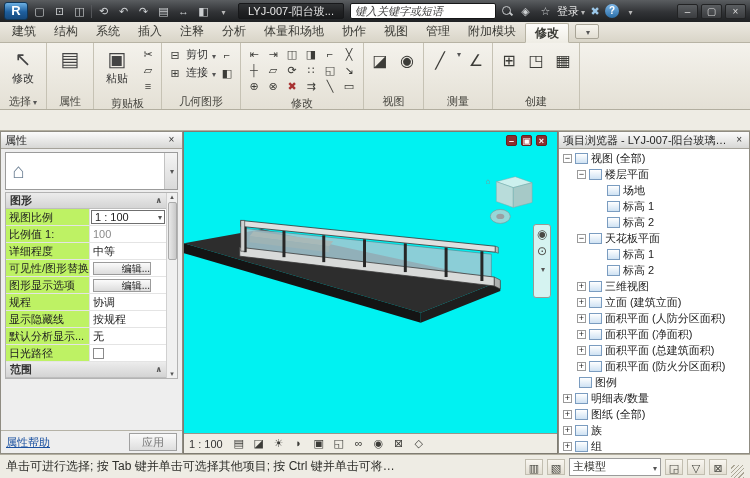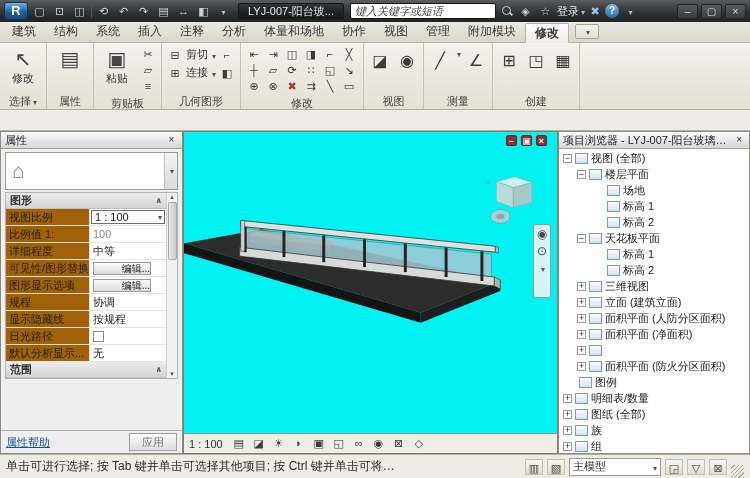--- a/index.html
+++ b/index.html
@@ -55,21 +55,21 @@
 .ts-strip{position:absolute;right:0;top:0;bottom:0;width:13px;border-left:1px solid #c2c2c2;background:linear-gradient(#f4f4f4,#dadada);display:flex;align-items:center;justify-content:center}
 .selrow{display:flex;gap:3px;margin:1px 4px 3px 4px}
 .combo{flex:1;height:19px;background:#fff;border:1px solid #9b9b9b;display:flex;align-items:center;padding:0 3px;font-size:11px;justify-content:space-between;white-space:nowrap;overflow:hidden}
 .btn{height:19px;border:1px solid #9b9b9b;background:linear-gradient(#fbfbfb,#dfdfdf);font-size:11px;padding:0 5px;color:#222;display:flex;align-items:center;gap:3px;white-space:nowrap}
 .btn-ic{width:10px;height:10px;background:linear-gradient(#e8eef5,#b9c8d6);border:1px solid #7d93a8}
 .pgrid{position:relative;margin:0 4px;border:1px solid #b3b3b3;background:#fff;padding-right:11px}
 .ghdr{height:16px;background:linear-gradient(#ececec,#d4d4d4);border-bottom:1px solid #bdbdbd;display:flex;align-items:center;padding:0 4px;font-size:11px;font-weight:bold;color:#333}
 .chev{margin-left:auto;font-size:8px;color:#555}
 .chev::before{content:"∧"}
 .prow{height:17px;display:flex;border-bottom:1px solid #e4e4e4;font-size:11px}
-.plab{width:84px;flex:none;background:#a16207;border-right:1px solid #e0e0e0;padding:0 3px;line-height:16px;white-space:nowrap;overflow:hidden}
+.plab{width:84px;flex:none;background:#bef264;border-right:1px solid #e0e0e0;padding:0 3px;line-height:16px;white-space:nowrap;overflow:hidden}
 .pval{flex:1;padding:0 3px;line-height:16px;white-space:nowrap;overflow:hidden;display:flex;align-items:center}
 .pval.sel{border:1px solid #6f6f6f;margin:1px;line-height:13px;justify-content:space-between;padding-right:2px}
 .dim{color:#8a8a8a}
 .pbtn{width:58px;height:13px;border:1px solid #9b9b9b;background:linear-gradient(#fbfbfb,#dcdcdc);font-size:10px;line-height:11px;text-align:right;color:#222}
 .cbox{width:11px;height:11px;border:1px solid #8a8a8a;background:#fff}
 .vscroll{position:absolute;top:0;right:0;bottom:0;width:11px;background:#f0f0f0;border-left:1px solid #d0d0d0;display:flex;flex-direction:column;align-items:center;font-size:7px;color:#555}
 .vthumb{width:9px;height:58px;background:linear-gradient(90deg,#e8e8e8,#c9c9c9);border:1px solid #aaa;border-radius:2px;margin-top:1px}
 .props-foot{margin-top:auto;display:flex;align-items:center;justify-content:space-between;padding:2px 5px;border-top:1px solid #b5b2a6}
 .plink{font-size:11px;color:#1a50a0;text-decoration:underline}
 .apply{width:48px;height:18px;border:1px solid #a0a0a0;background:linear-gradient(#fafafa,#dedede);font-size:11px;color:#777;text-align:center;line-height:16px}
@@ -321,28 +321,28 @@
         </div>
         <div class="prow">
           <span class="plab">规程</span>
           <span class="pval">协调</span>
         </div>
         <div class="prow">
           <span class="plab">显示隐藏线</span>
           <span class="pval">按规程</span>
         </div>
         <div class="prow">
+          <span class="plab">默认分析显示...</span>
+          <span class="pval">无</span>
+        </div>
+        <div class="prow">
           <span class="plab">日光路径</span>
           <span class="pval">
               <span class="cbox"></span>
             </span>
-        </div>
-        <div class="prow">
-          <span class="plab">默认分析显示...</span>
-          <span class="pval">无</span>
         </div>
         <div class="ghdr">
             <span>范围</span>
             <span class="chev"></span>
           </div>
         <div class="vscroll">
             <span>▴</span>
             <span class="vthumb"></span>
             <span style="margin-top:auto">▾</span>
           </div>
@@ -490,20 +490,21 @@
             <span>面积平面 (人防分区面积)</span>
           </div>
         <div class="trow" style="padding-left:18px">
             <span class="exp">+</span>
             <span class="ticon"></span>
             <span>面积平面 (净面积)</span>
           </div>
         <div class="trow" style="padding-left:18px">
             <span class="exp">+</span>
             <span class="ticon"></span>
+            <span>面积平面 (总建筑面积)</span>
           </div>
         <div class="trow" style="padding-left:18px">
             <span class="exp">+</span>
             <span class="ticon"></span>
             <span>面积平面 (防火分区面积)</span>
           </div>
         <div class="trow" style="padding-left:8px">
             <span class="exp"></span>
             <span class="ticon"></span>
             <span>图例</span>

